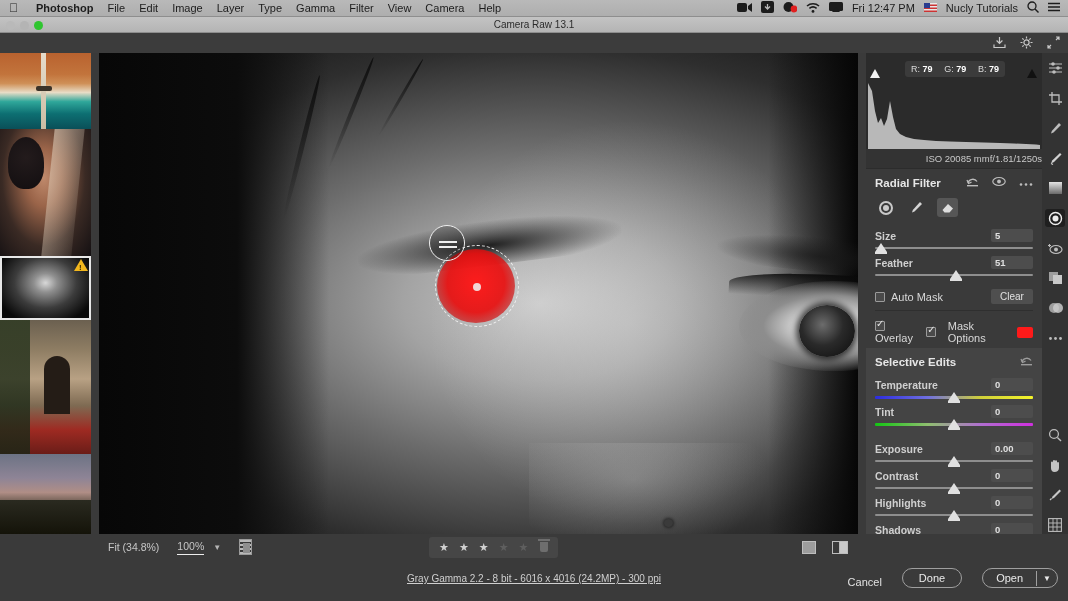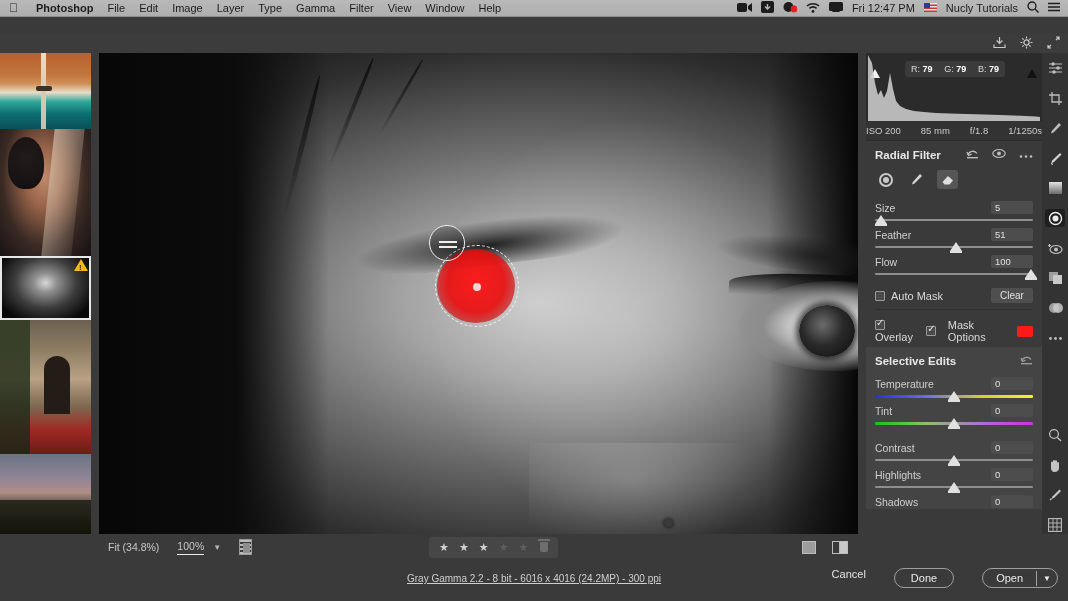--- a/index.html
+++ b/index.html
@@ -199,52 +199,52 @@
   .vm1 { width:14px; height:13px; border:1.5px solid #bdbdbd; background:#9c9c9c; }
   .vm2 { width:16px; height:13px; border:1.5px solid #bdbdbd;
     background:linear-gradient(90deg,#3a3a3a 0 42%,#bdbdbd 42% 50%,#c9c9c9 50% 100%); }
 
   
   .rpanel {
     position:absolute; top:53px; left:866px; width:176px; height:481px;
     background:#3a3a3a; overflow:hidden;
   }
   .histogram {
-    position:relative; margin:0; width:176px; height:68px; background:#2b2b2b;
+    position:relative; margin:0; width:176px; height:96px; background:#2b2b2b;
   }
   .histogram svg { position:absolute; left:0; bottom:0; }
   .clip { position:absolute; top:4px; width:11px; height:11px; }
   .clip.l { left:4px; }
   .clip.r { right:4px; }
   .tri-up { width:0;height:0; border-left:5.5px solid transparent; border-right:5.5px solid transparent;
     border-bottom:9px solid #f2f2f2; }
   .tri-up.dk { border-bottom-color:#111; }
   .rgbread {
     position:absolute; top:8px; left:39px; width:100px; height:16px; background:#3b3b3b;
     border-radius:3px; display:flex; align-items:center; justify-content:space-around;
     font-size:9px; color:#d9d9d9;
   }
   .rgbread b { font-weight:bold; color:#fff; }
   .exif {
     height:20px; background:#333; display:flex; align-items:center;
-    justify-content:space-between; font-size:9.5px; color:#c9c9c9;
+    justify-content:flex-end; font-size:9.5px; color:#c9c9c9;
     border-bottom:1px solid #2c2c2c;
   }
   .panel-sec { padding:7px 9px 0 9px; }
   .sec-head { display:flex; align-items:center; justify-content:space-between; margin-bottom:9px; }
   .sec-title { font-size:11.5px; font-weight:bold; color:#e6e6e6; }
   .sec-icons { display:flex; gap:13px; align-items:center; color:#bdbdbd; }
   .tools3 { display:flex; gap:10px; align-items:center; margin-bottom:11px; }
   .tbtn { width:21px; height:19px; border-radius:3px; display:flex; align-items:center; justify-content:center; }
   .tbtn.active { background:#565656; }
   .radial-ico { width:14px; height:14px; border-radius:50%; border:2px solid #c9c9c9;
     display:flex; align-items:center; justify-content:center; }
   .radial-ico i { width:6px; height:6px; border-radius:50%; background:#c9c9c9; display:block; }
 
-  .slider-row { margin-bottom:2px; }
+  .slider-row { margin-bottom:2px;font-weight:bold; }
   .slider-top { display:flex; align-items:center; justify-content:space-between; height:15px; }
   .slider-label { font-size:10.5px; color:#cfcfcf; }
   .slider-val {
     width:42px; height:13px; background:#4d4d4d; border-radius:2px;
     font-size:9.5px; color:#e0e0e0; display:flex; align-items:center; padding-left:4px;
   }
   .track { position:relative; height:10px; }
   .track .bar { position:absolute; top:4px; left:0; width:100%; height:2px; background:#8e8e8e; border-radius:1px; }
   .track .bar.temp { background:linear-gradient(90deg,#2c2ce0,#6f6fe0,#cfcf3a,#f5f52a); height:3px; top:3.5px;}
   .track .bar.tint { background:linear-gradient(90deg,#13c613,#8fbf6f,#b06fd0,#d02fe0); height:3px; top:3.5px;}
@@ -275,21 +275,21 @@
   .rail .ri.low { color:#b5b5b5; }
 
   
   .footer {
     position:absolute; top:560px; left:0; width:1068px; height:41px; background:#3a3a3a;
   }
   .footlink {
     position:absolute; left:0; right:0; top:13px; text-align:center; font-size:10px; color:#cfcfcf;
     text-decoration:underline;
   }
-  .footbtns { position:absolute; right:10px; top:8px; display:flex; align-items:flex-start; gap:28px; }
+  .footbtns { position:absolute; right:10px; top:8px; display:flex; align-items:flex-end; gap:20px; }
   .fbtn { font-size:11px; color:#e2e2e2; }
   .pill { border:1px solid #9f9f9f; border-radius:11px; padding:3px 16px; font-size:11px; color:#eaeaea; }
   .pill.split { display:flex; align-items:center; padding:0; overflow:hidden; }
   .pill.split .lbl { padding:3px 13px; }
   .pill.split .arr { padding:3px 6px; border-left:1px solid #9f9f9f; font-size:8px; }
   .sep-left { position:absolute; left:91px; top:53px; width:8px; height:507px; background:#3a3a3a; }
   .sep-right { position:absolute; left:858px; top:53px; width:8px; height:507px; background:#3a3a3a; }
 </style>
 </head>
 <body>
@@ -300,21 +300,21 @@
     <span class="apple"></span>
     <span class="mi bold">Photoshop</span>
     <span class="mi">File</span>
     <span class="mi">Edit</span>
     <span class="mi">Image</span>
     <span class="mi">Layer</span>
     <span class="mi">Type</span>
     <span class="mi">Gamma</span>
     <span class="mi">Filter</span>
     <span class="mi">View</span>
-    <span class="mi">Window</span>
+    <span class="mi">Camera</span>
     <span class="mi">Help</span>
     <span class="spacer"></span>
     <div class="right">
       <span>
         <svg width="15" height="11">
             <rect x="0" y="1" width="10" height="9" rx="2" fill="#1c1c1c"></rect>
             <polygon points="11,4 15,1 15,10 11,7" fill="#1c1c1c"></polygon>
           </svg>
       </span>
       <span>
@@ -360,20 +360,28 @@
           </svg>
       </span>
       <span>
         <svg width="12" height="10">
             <path d="M0 1.5 H12 M0 5 H12 M0 8.5 H12" stroke="#1c1c1c" stroke-width="1.3"></path>
           </svg>
       </span>
     </div>
   </div>
 
+  <div class="titlebar">
+    <div class="traffic">
+      <span class="dot red"></span>
+      <span class="dot yellow"></span>
+      <span class="dot green"></span>
+    </div>
+    <span>Camera Raw 13.1</span>
+  </div>
 
   <div class="filebar">
     <div class="hdr-icons">
       <span>
         <svg width="13" height="13">
             <path d="M6.5 1 v6 M3.6 4.5 l2.9 2.9 l2.9 -2.9" stroke="#c9c9c9" stroke-width="1.2" fill="none"></path>
             <path d="M1 8.5 v3 h11 v-3" stroke="#c9c9c9" stroke-width="1.2" fill="none"></path>
           </svg>
       </span>
       <span>
@@ -535,30 +543,20 @@
       <div class="slider-row">
         <div class="slider-top">
           <span class="slider-label">Feather</span>
           <span class="slider-val">51</span>
         </div>
         <div class="track">
             <div class="bar"></div>
             <div class="knob" style="left:51%"></div>
           </div>
       </div>
-      <div class="slider-row">
-        <div class="slider-top">
-          <span class="slider-label">Flow</span>
-          <span class="slider-val">100</span>
-        </div>
-        <div class="track">
-            <div class="bar"></div>
-            <div class="knob" style="left:99%"></div>
-          </div>
-      </div>
 
       <div class="checkrow">
         <span><span class="cb"></span><span>Auto Mask</span></span>
         <span class="btn-clear">Clear</span>
       </div>
 
       <div class="divider"></div>
 
       <div class="checkrow">
         <span><span class="cb on"></span><span>Overlay</span></span>
@@ -599,20 +597,30 @@
           <div class="track">
               <div class="bar tint"></div>
               <div class="knob" style="left:50%"></div>
             </div>
         </div>
 
         <div style="height:10px"></div>
 
         <div class="slider-row">
           <div class="slider-top">
+            <span class="slider-label">Exposure</span>
+            <span class="slider-val">0.00</span>
+          </div>
+          <div class="track">
+              <div class="bar"></div>
+              <div class="knob" style="left:50%"></div>
+            </div>
+        </div>
+        <div class="slider-row">
+          <div class="slider-top">
             <span class="slider-label">Contrast</span>
             <span class="slider-val">0</span>
           </div>
           <div class="track">
               <div class="bar"></div>
               <div class="knob" style="left:50%"></div>
             </div>
         </div>
         <div class="slider-row">
           <div class="slider-top">

